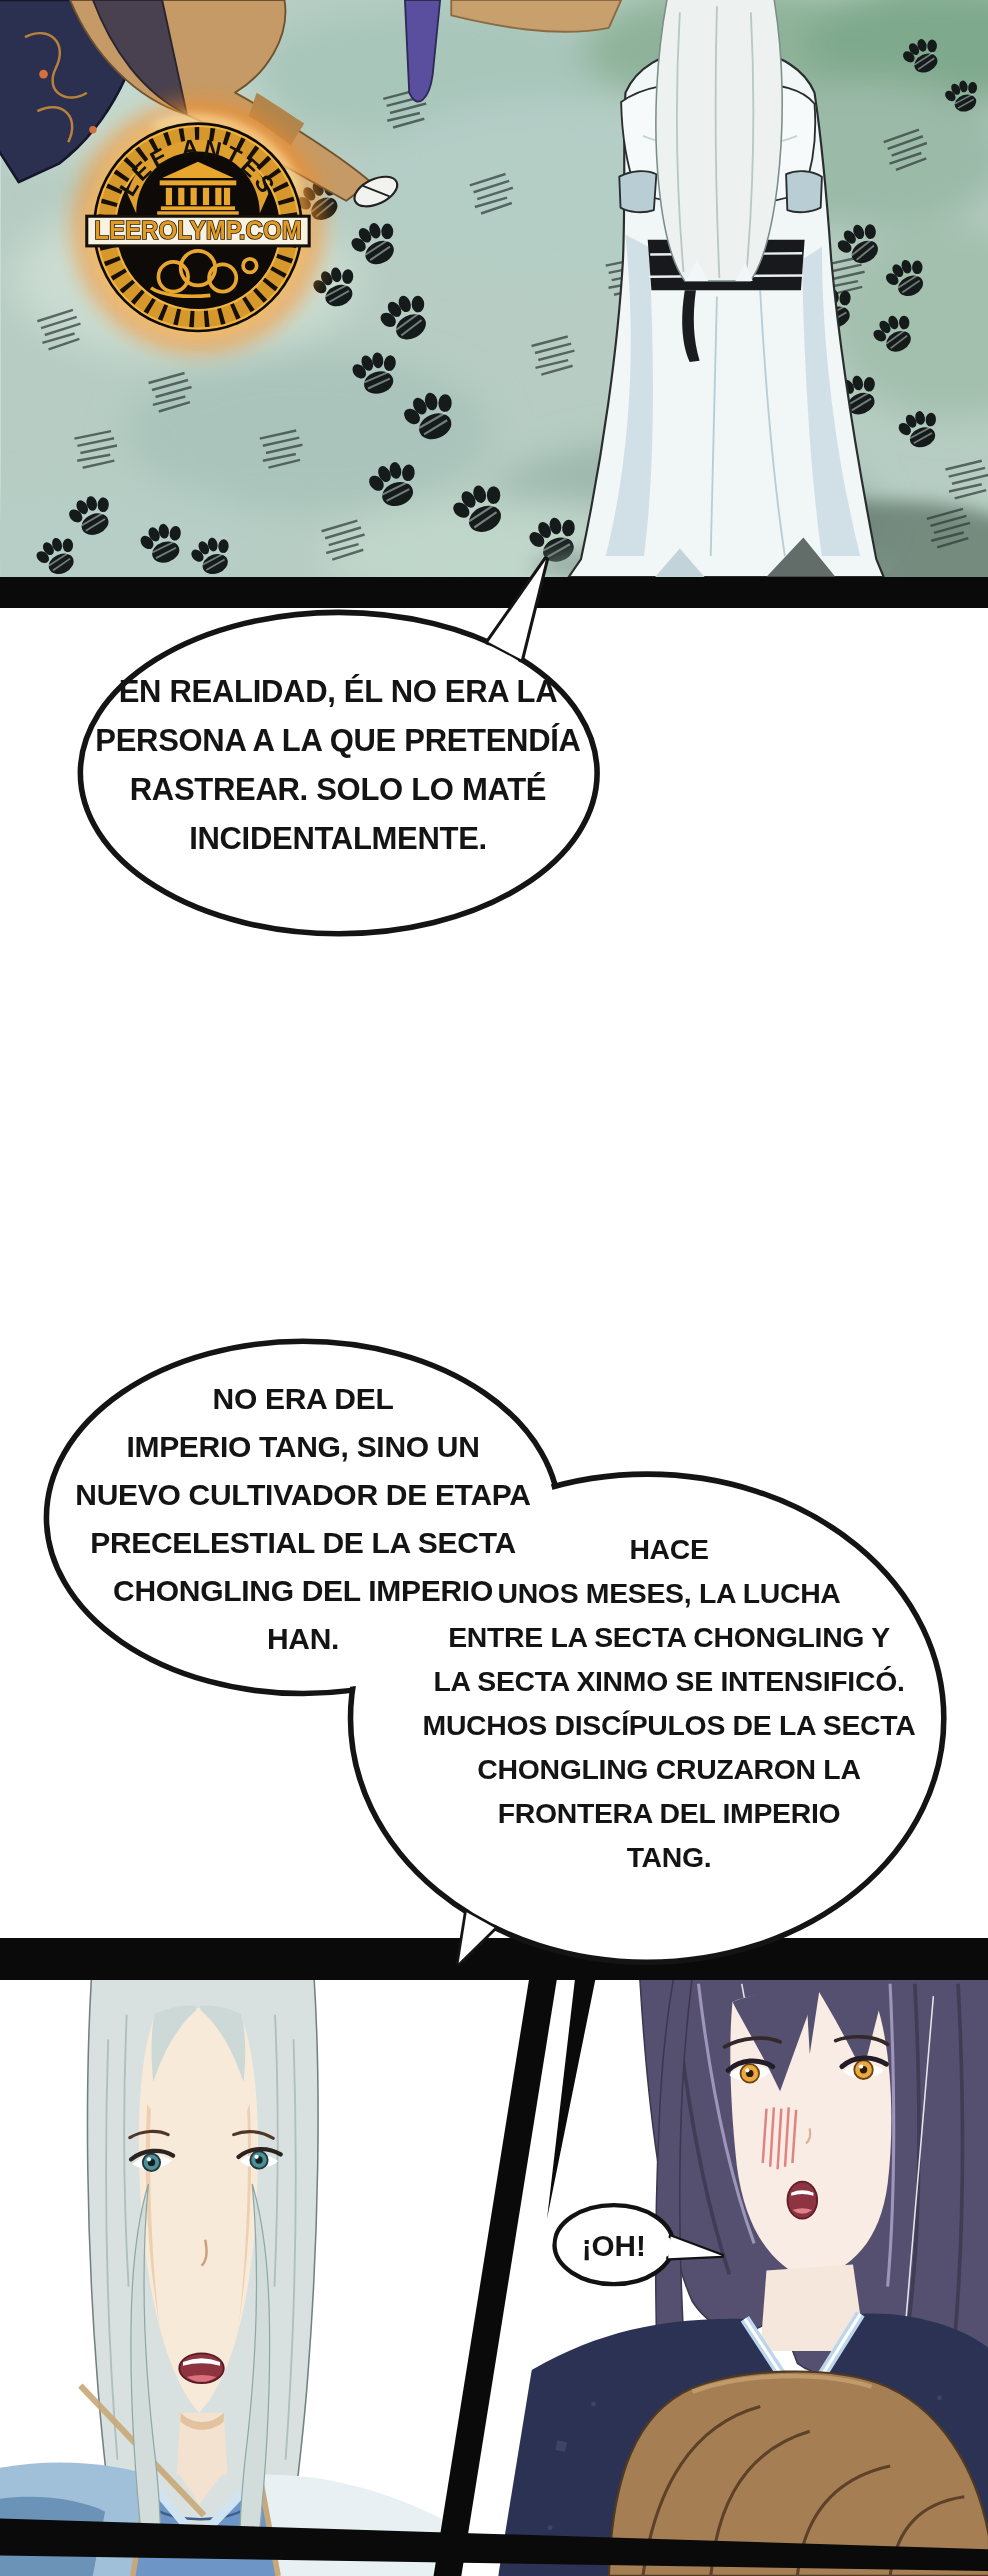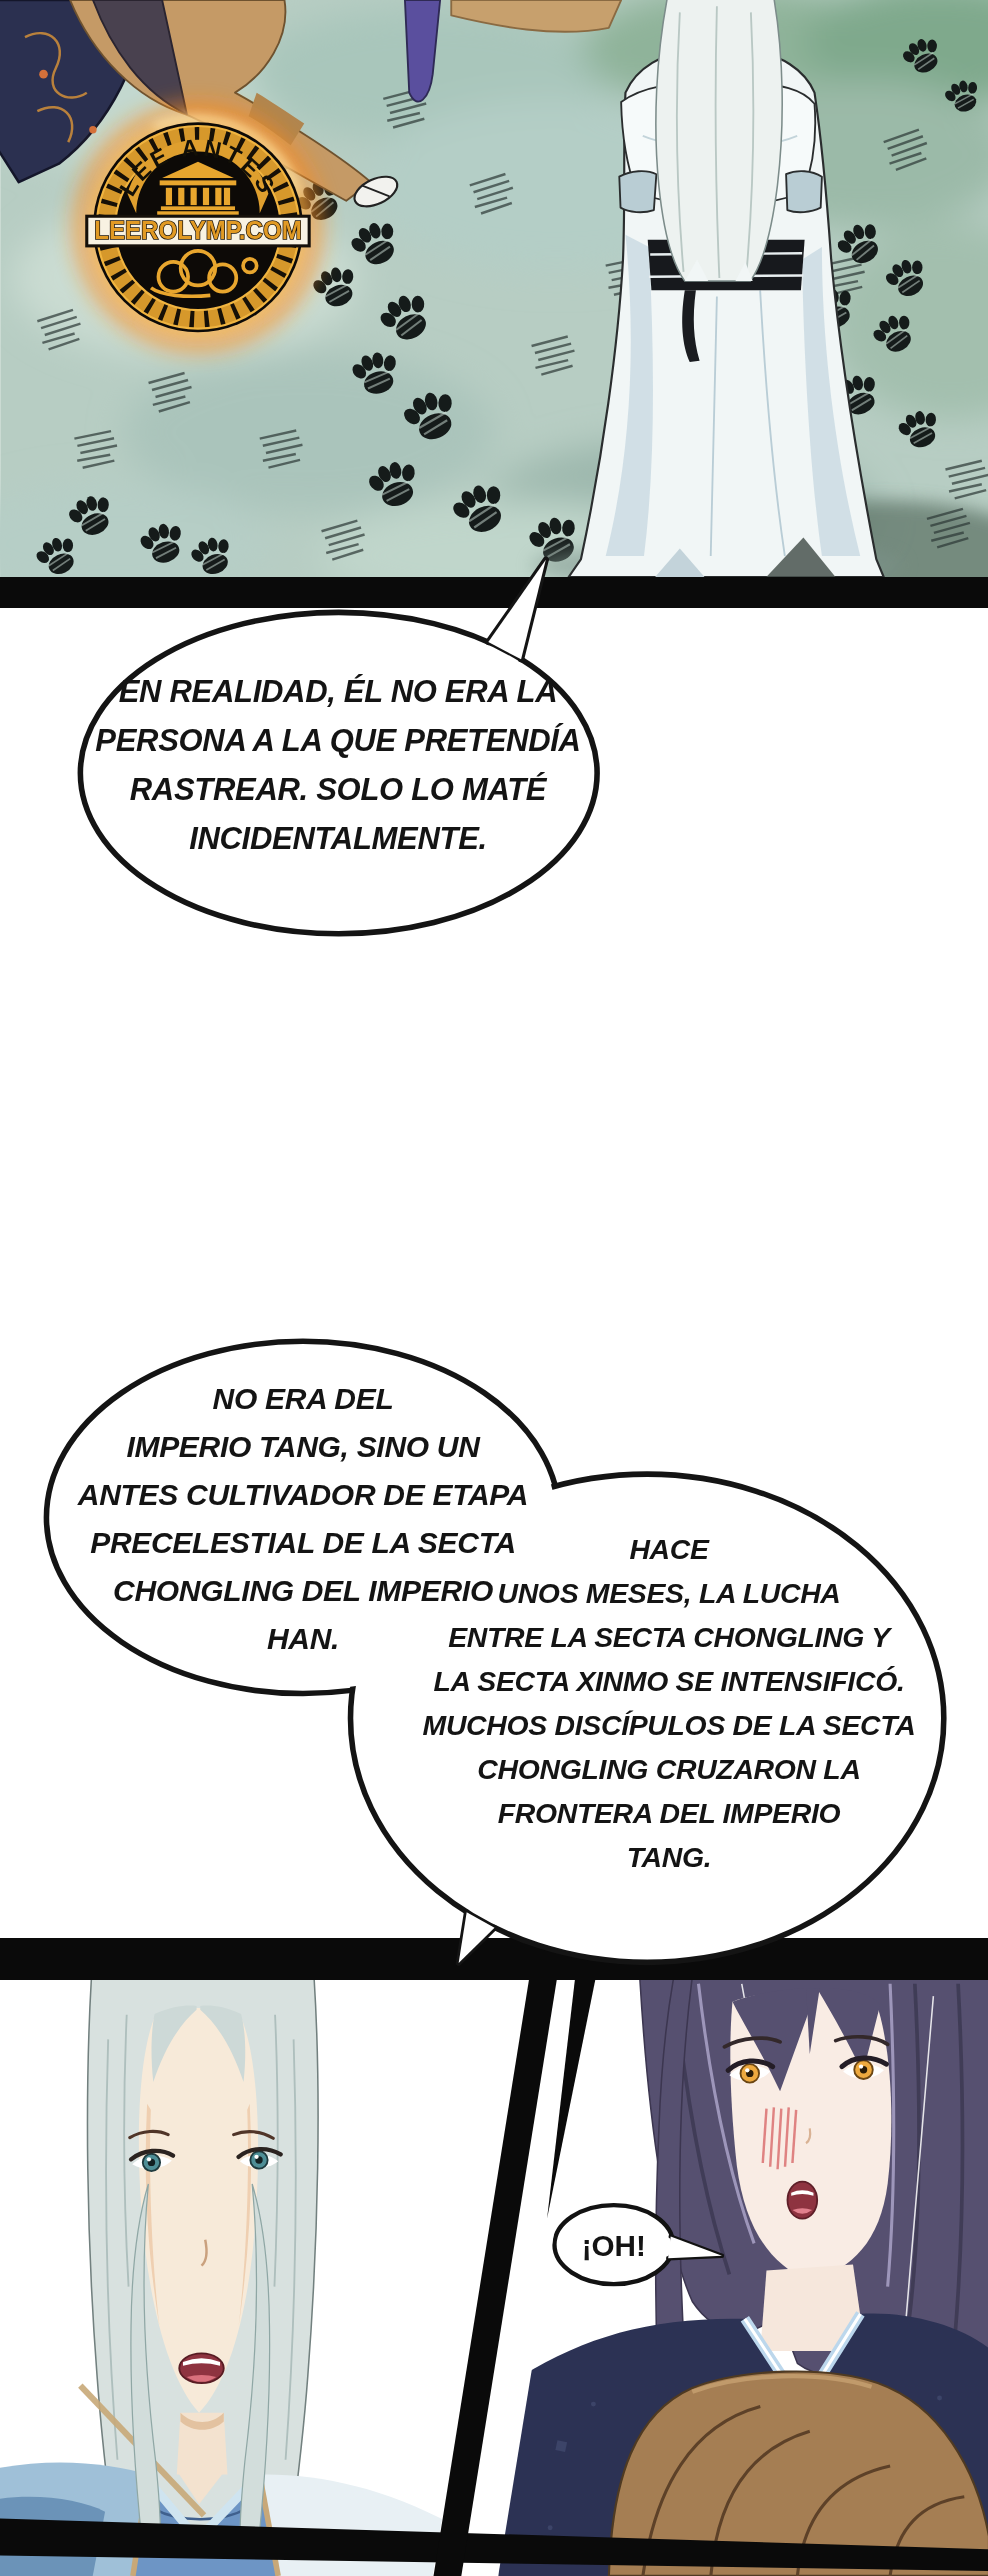--- a/index.html
+++ b/index.html
@@ -1,21 +1,21 @@
 <!DOCTYPE html>
 <html style="font-size:10px"><head>
 <meta charset="utf-8">
 <style>
   html,body{margin:0;padding:0;background:#ffffff;}
   .page{position:relative;width:989px;height:2576px;background:#ffffff;overflow:hidden;
         font-family:"Liberation Sans",sans-serif;}
   svg{display:block;}
   .band{position:absolute;left:0;width:989px;background:#0a0a0a;}
   .bubble-text{position:absolute;text-align:center;white-space:pre-line;color:#141414;
-      font-weight:700;letter-spacing:-0.3px;font-style:italic;}
+      font-weight:700;letter-spacing:-0.3px;}
   #b1-text{left:91px;top:667px;width:494px;font-size:31px;line-height:49px;}
   #b2-text{left:56px;top:1375px;width:494px;font-size:30px;line-height:48px;}
   #b3-text{left:400px;top:1527px;width:494px;font-size:28.4px;line-height:44px;margin-left:22px;}
   .svg-layer{position:absolute;left:0;}
 </style>
 </head>
 <body>
 
 <div class="page">
 
@@ -204,21 +204,21 @@
 
   <svg class="svg-layer" style="top:1298px" width="989" height="686" viewBox="0 2100 1600 1110">
     <ellipse cx="490" cy="2455" rx="415" ry="285" fill="#ffffff" stroke="#141414" stroke-width="9"></ellipse>
     <ellipse cx="1047" cy="2780" rx="480" ry="395" fill="#ffffff" stroke="#141414" stroke-width="9"></ellipse>
     <ellipse cx="490" cy="2455" rx="409" ry="279" fill="#ffffff"></ellipse>
     <path d="M755,3094 L742,3176 M742,3176 L800,3119" stroke="#141414" stroke-width="9" fill="none" stroke-linecap="round"></path>
     <path d="M755,3094 L742,3176 L800,3119 Z" fill="#ffffff"></path>
   </svg>
   <div id="b2-text" class="bubble-text">NO ERA DEL
 IMPERIO TANG, SINO UN
-ANTES CULTIVADOR DE ETAPA
+NUEVO CULTIVADOR DE ETAPA
 PRECELESTIAL DE LA SECTA
 CHONGLING DEL IMPERIO
 HAN.</div>
   <div id="b3-text" class="bubble-text">HACE
 UNOS MESES, LA LUCHA
 ENTRE LA SECTA CHONGLING Y
 LA SECTA XINMO SE INTENSIFICÓ.
 MUCHOS DISCÍPULOS DE LA SECTA
 CHONGLING CRUZARON LA
 FRONTERA DEL IMPERIO

